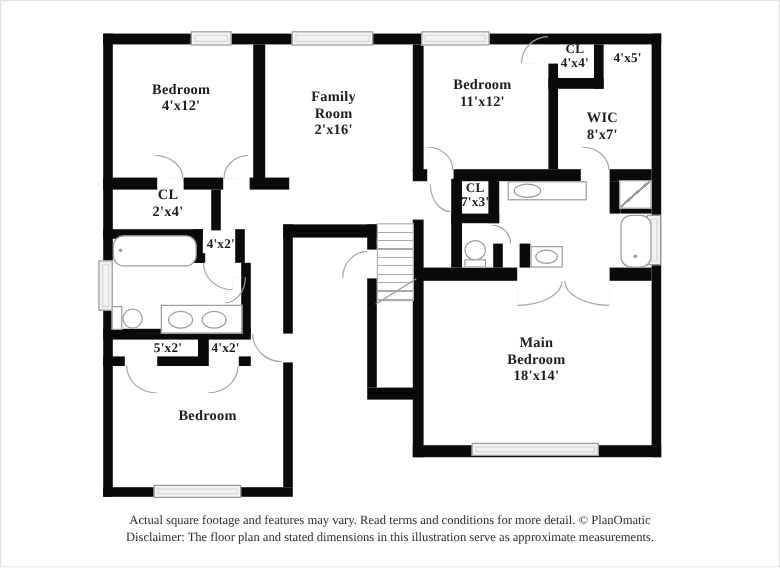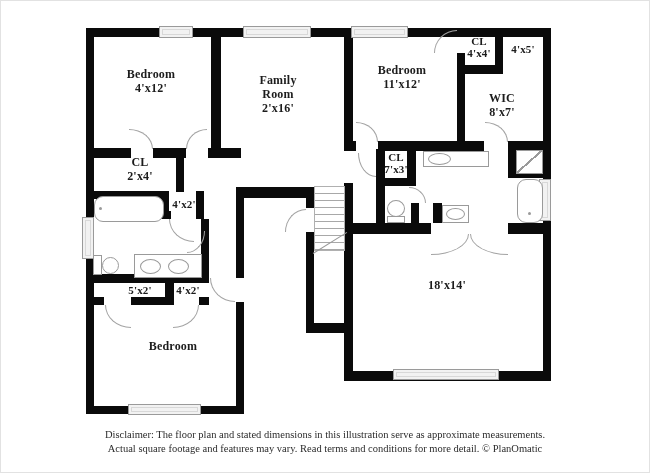--- a/index.html
+++ b/index.html
@@ -167,21 +167,22 @@
     <span>5'x2'</span>
   </div>
   <div class="lbl small" style="left:162px;top:283px;width:50px">
     <span></span>
     <span>4'x2'</span>
   </div>
   <div class="lbl" style="left:122px;top:338px;width:100px">
     <span>Bedroom</span>
   </div>
   <div class="lbl" style="left:413px;top:277px;width:66px">
+    <span>Main Bedroom</span>
     <span>18'x14'</span>
   </div>
 
   <div class="disclaimer">
+    <div>Actual square footage and features may vary. Read terms and conditions for more detail. © PlanOmatic</div>
     <div>Disclaimer: The floor plan and stated dimensions in this illustration serve as approximate measurements.</div>
-    <div>Actual square footage and features may vary. Read terms and conditions for more detail. © PlanOmatic</div>
   </div>
 
 </div>
 
 </body></html>

